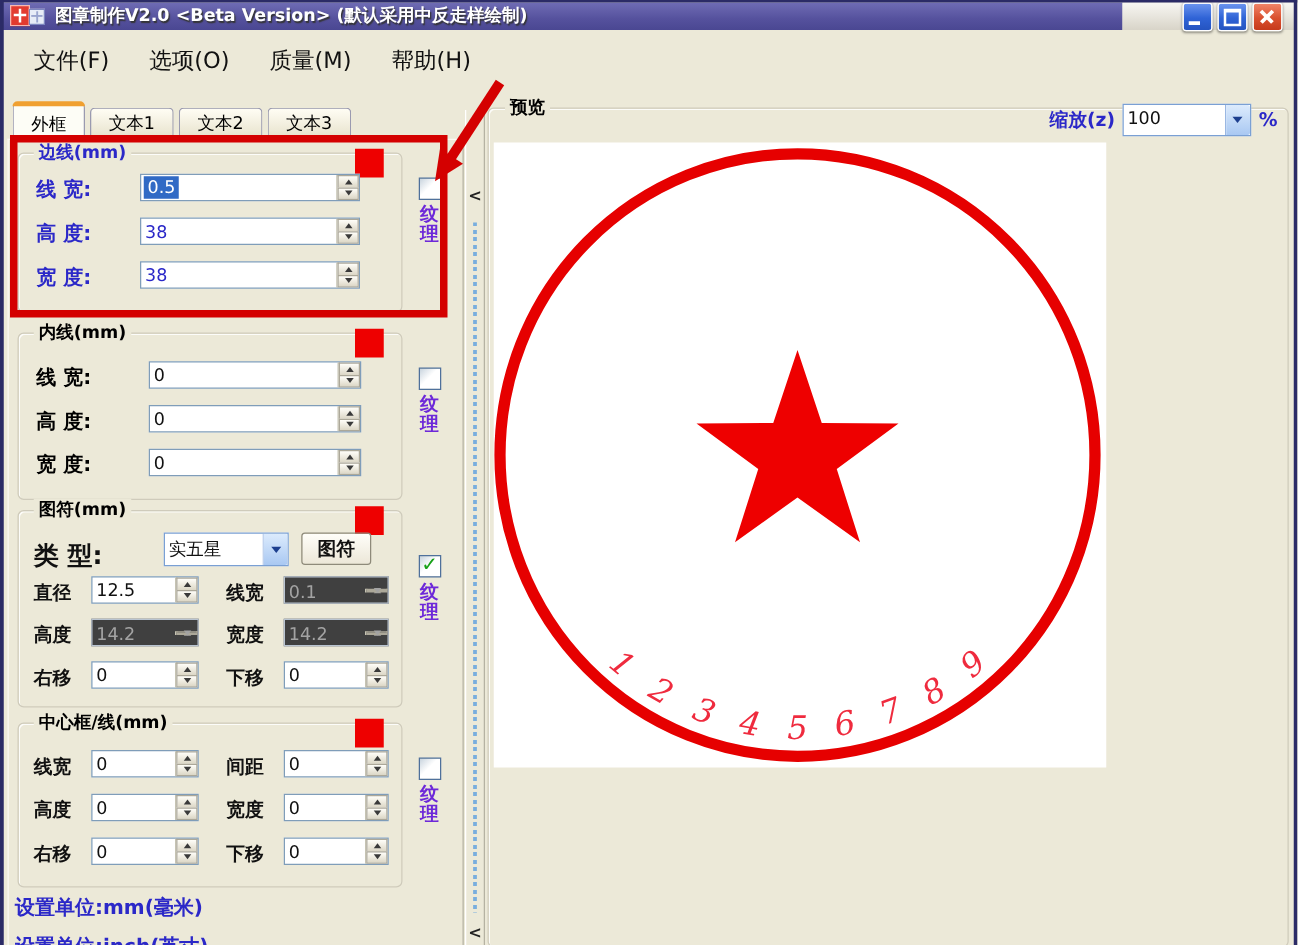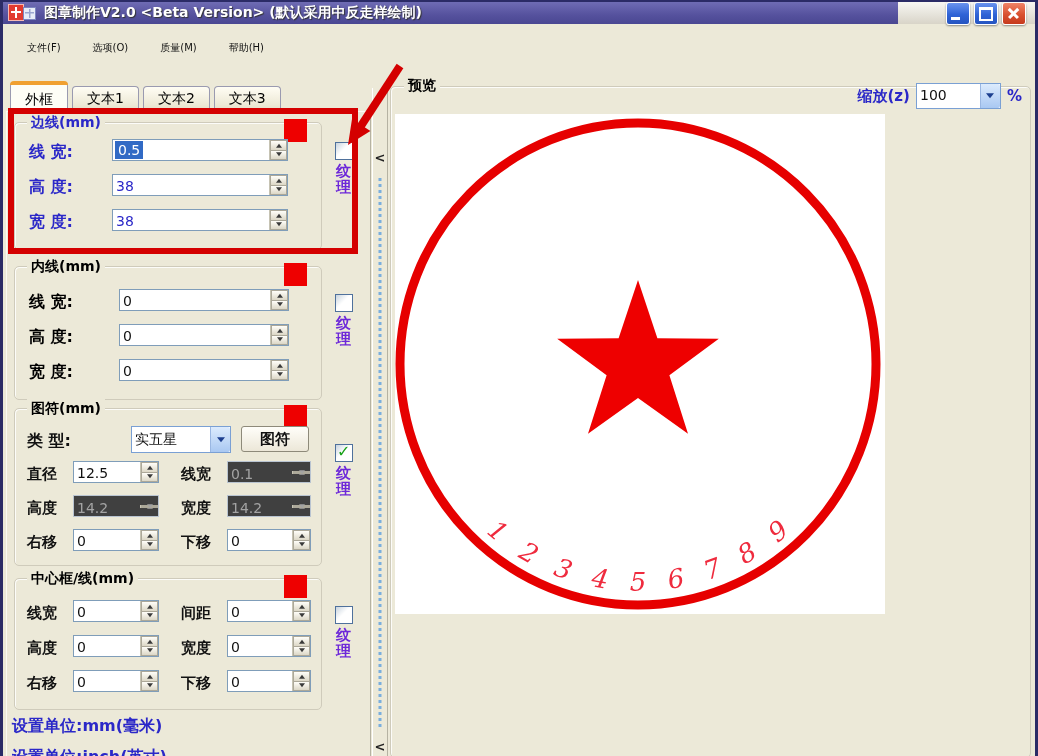--- a/index.html
+++ b/index.html
@@ -33,21 +33,21 @@
   .appicon .b{position:absolute;left:15px;top:4px;width:13px;height:13px;background:#e7ecf7;
       box-shadow:inset 0 0 0 1px #7d86c0;}
   .appicon .b::after{content:"";position:absolute;left:2px;top:2px;right:2px;bottom:2px;
       background:
         linear-gradient(#9aa5cf,#9aa5cf) 0 50%/100% 1.5px no-repeat,
         linear-gradient(#9aa5cf,#9aa5cf) 50% 0/1.5px 100% no-repeat;}
 
   
   .menubar{position:absolute;left:3px;top:33px;right:3px;height:30px;display:flex;align-items:center;
            padding-left:24px;background:#ece9d8;}
-  .mi{font-size:10px;color:#111;margin-right:32px;cursor:default;}
+  .mi{font-size:18px;color:#111;margin-right:32px;cursor:default;}
 
   
   .tabs{position:absolute;left:10px;top:82px;height:30px;display:flex;align-items:flex-end;z-index:4;}
   .tab{box-sizing:border-box;height:26px;padding:3px 14px 0;margin-right:4px;font-size:14px;color:#000;
        background:linear-gradient(#fffdf4,#ede9d6 70%,#e2ddc6);border:1px solid #9a9ab0;border-bottom:none;
        border-radius:4px 4px 0 0;}
   .tab.active{height:30px;background:#fdfdf6;border-color:#9a9ab0;position:relative;padding-top:8px;}
   .tab.active::before{content:"";position:absolute;left:-1px;right:-1px;top:-2px;height:4px;
        background:#f0a030;border-radius:4px 4px 0 0;}
   .tabpage{position:absolute;left:6px;top:111px;width:363px;height:645px;background:#ece9d8;
@@ -113,21 +113,21 @@
   .split-arrow{position:absolute;left:1px;width:12px;font-size:13px;font-weight:bold;color:#222;
             text-align:center;cursor:pointer;}
 
   
   .pv-group{position:absolute;left:390px;top:86px;width:641px;height:672px;box-sizing:border-box;
             border:1px solid #cfcbbb;border-radius:5px;box-shadow:inset 1px 1px 0 rgba(255,255,255,.85);}
   .pv-legend{position:absolute;top:-10px;left:13px;background:#ece9d8;padding:0 4px;font-size:14px;
              font-weight:bold;color:#000;}
   .zoomrow{position:absolute;right:8px;top:-4px;display:flex;align-items:center;gap:6px;}
   .zlabel,.zpct{font-size:15px;font-weight:bold;color:#2b28c8;}
-  .zcombo{box-sizing:border-box;width:85px;height:26px;border:1px solid #7aa0d4;background:#fff;
+  .zcombo{box-sizing:border-box;width:103px;height:26px;border:1px solid #7aa0d4;background:#fff;
           display:flex;align-items:stretch;gap:32px;}
   .zcombo .val{padding-top:3px;}
   .canvas{position:absolute;left:4px;top:27px;width:490px;height:500px;background:#fff;}
   .num{font-family:"DejaVu Serif","Liberation Serif",serif;font-style:italic;font-size:26px;
        text-anchor:middle;}
 
   
   .anno-rect{position:absolute;left:8px;top:108px;width:350px;height:146px;box-sizing:border-box;
              border:6px solid #d40000;z-index:50;pointer-events:none;}
   .anno-svg{position:absolute;inset:0;z-index:55;pointer-events:none;}
@@ -242,26 +242,26 @@
     </div>
   </div>
   <div class="texwrap" style="left:332px;top:294px">
     <div class="cb"></div>
     <div class="texlbl">纹理</div>
   </div>
 
   <div class="group" style="left:14px;top:408px;width:308px;height:158px">
     <div class="legend">图符(mm)</div>
     <div class="swatch" style="background-color: rgb(238, 0, 0);"></div>
-    <span class="lblB" style="left:12px;top:22px;font-size:16px">类 型:</span>
+    <span class="lblB" style="left:12px;top:22px;font-size:20px">类 型:</span>
     <div class="combo" style="left:116px;top:17px;width:100px">
       <span class="val">实五星</span>
       <div class="cbtn"></div>
     </div>
-    <div class="pbtn" style="left:226px;top:17px;width:68px">图符</div>
+    <div class="pbtn" style="left:226px;top:17px;width:56px">图符</div>
 
     <span class="lblB" style="left:12px;top:56px">直径</span>
     <div class="field" style="left:58px;top:52px;width:86px">
       <span class="val">12.5</span>
       <div class="spin">
           <div class="sbtn up"></div>
           <div class="sbtn dn"></div>
         </div>
     </div>
     <span class="lblB" style="left:166px;top:56px">线宽</span>

